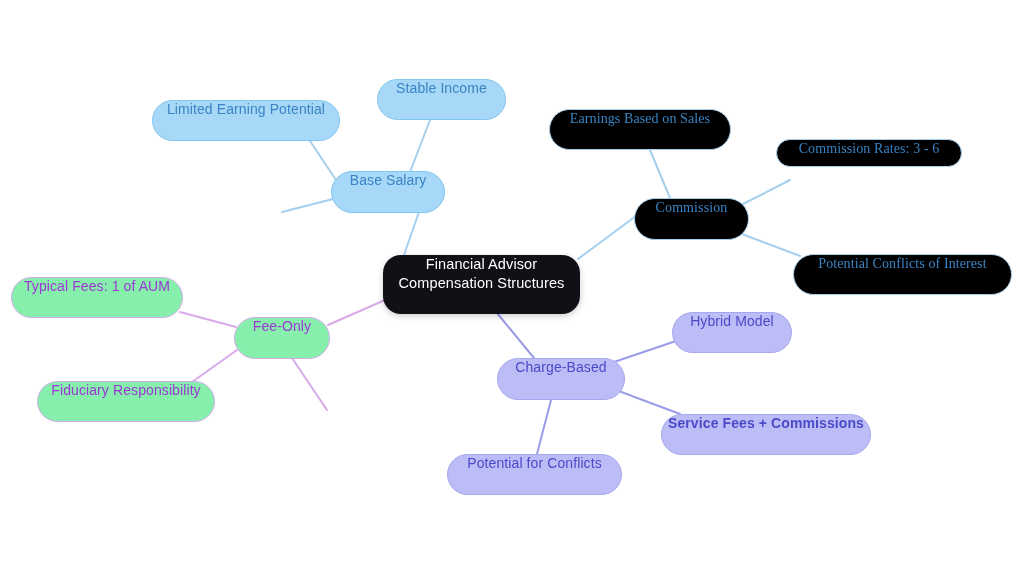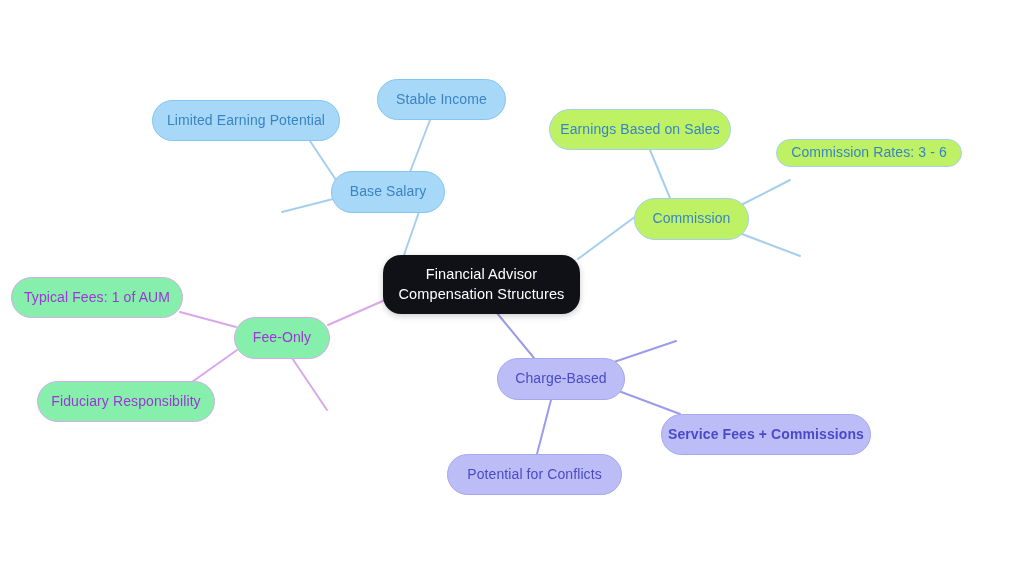--- a/index.html
+++ b/index.html
@@ -24,21 +24,20 @@
     left: 0;
     top: 0;
     width: 1024px;
     height: 578px;
     pointer-events: none;
   }
   .node {
     position: absolute;
     box-sizing: border-box;
     display: flex;
-    align-items: center;
     justify-content: center;
     text-align: center;
     border-radius: 999px;
     border-style: solid;
     border-width: 1px;
     white-space: pre;
     line-height: 1.28;
     letter-spacing: 0.1px;
   }
   .node-root {
@@ -50,24 +49,25 @@
     line-height: 1.34;
     box-shadow: 0 2px 6px rgba(15,17,23,0.22);
   }
   .node-blue-mid {
     background: #a7d8f7;
     border-color: #83c6ef;
     color: #3a84c4;
     font-size: 14px;
   }
   .node-blue-light {
-    background: #bef264;
+    background: #000000;
     border-color: #a6cfee;
     color: #3a84c4;
     font-size: 14px;
+    font-family: Liberation Serif, serif;
   }
   .node-indigo {
     background: #bcbdf6;
     border-color: #a6a8ef;
     color: #4a4ac9;
     font-size: 14px;
   }
   .node-orchid {
     background: #86efac;
     border-color: #d6abee;
@@ -98,19 +98,21 @@
       <line x1="292" y1="358" x2="327" y2="410" stroke="#d9a8ea" stroke-width="2" stroke-linecap="round"></line>
     </svg>
     <div class="node node-blue-mid" style="left: 331px; top: 171px; width: 114px; height: 42px;"><span>Base Salary</span></div>
     <div class="node node-root" style="left: 383px; top: 255px; width: 197px; height: 59px;"><span>Financial Advisor
 Compensation Structures</span></div>
     <div class="node node-blue-mid" style="left: 152px; top: 100px; width: 188px; height: 41px;"><span>Limited Earning Potential</span></div>
     <div class="node node-blue-mid" style="left: 377px; top: 79px; width: 129px; height: 41px;"><span>Stable Income</span></div>
     <div class="node node-blue-light" style="left: 634px; top: 198px; width: 115px; height: 42px;"><span>Commission</span></div>
     <div class="node node-blue-light" style="left: 549px; top: 109px; width: 182px; height: 41px;"><span>Earnings Based on Sales</span></div>
     <div class="node node-blue-light" style="left: 776px; top: 139px; width: 186px; height: 28px;"><span>Commission Rates: 3 - 6</span></div>
+    <div class="node node-blue-light" style="left: 793px; top: 254px; width: 219px; height: 41px;"><span>Potential Conflicts of Interest</span></div>
     <div class="node node-indigo" style="left: 497px; top: 358px; width: 128px; height: 42px;"><span>Charge-Based</span></div>
+    <div class="node node-indigo" style="left: 672px; top: 312px; width: 120px; height: 41px;"><span>Hybrid Model</span></div>
     <div class="node node-indigo" style="left: 661px; top: 414px; width: 210px; height: 41px; font-weight: bold;"><span>Service Fees + Commissions</span></div>
     <div class="node node-indigo" style="left: 447px; top: 454px; width: 175px; height: 41px;"><span>Potential for Conflicts</span></div>
     <div class="node node-orchid" style="left: 234px; top: 317px; width: 96px; height: 42px;"><span>Fee-Only</span></div>
     <div class="node node-orchid" style="left: 11px; top: 277px; width: 172px; height: 41px;"><span>Typical Fees: 1 of AUM</span></div>
     <div class="node node-orchid" style="left: 37px; top: 381px; width: 178px; height: 41px;"><span>Fiduciary Responsibility</span></div>
   </div>
 
 </body></html>

